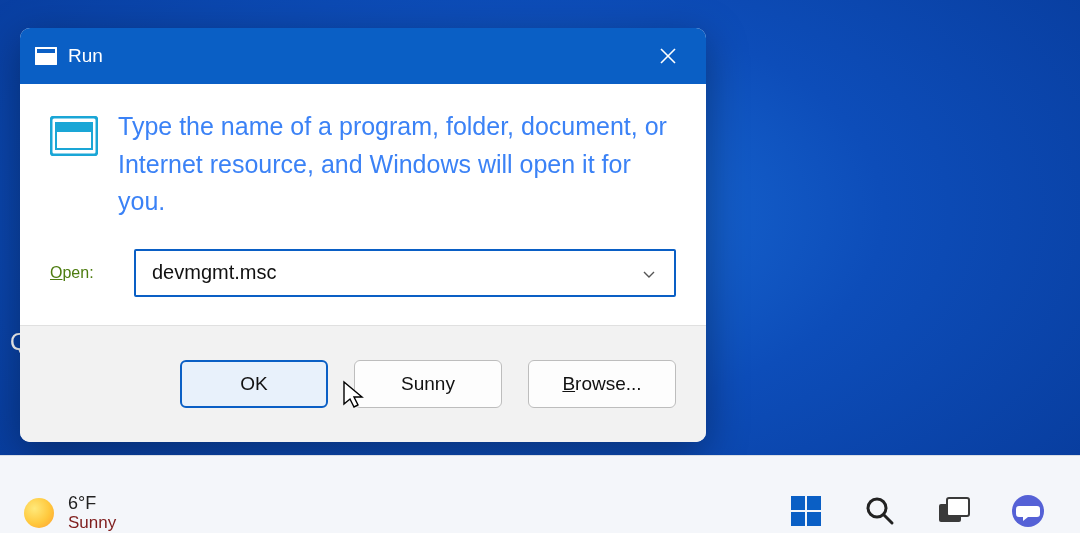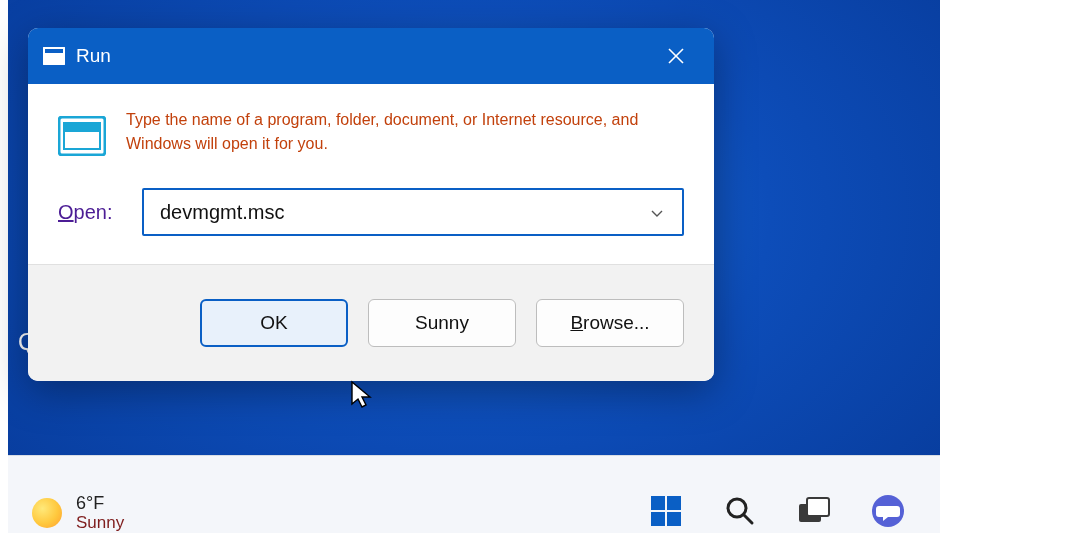--- a/index.html
+++ b/index.html
@@ -1,21 +1,20 @@
 <!DOCTYPE html>
 <html><head>
 <meta charset="utf-8">
 <style>
   * { box-sizing: border-box; margin: 0; padding: 0; font-family: "Segoe UI", Arial, sans-serif; }
   html, body { width: 1080px; height: 533px; overflow: hidden; }
   .desktop {
-    width: 932px; height: 533px;
+    width: 1080px; height: 533px;
     background: radial-gradient(ellipse at 50% 40%, #1a6dd8 0%, #0d4db9 45%, #073a99 100%);
     position: relative;
-    margin-left: 8px;
   }
   
   .run-dialog {
     position: absolute;
     left: 20px; top: 28px;
     width: 686px;
     background: #fff;
     border-radius: 10px;
     box-shadow: 0 10px 40px rgba(0,0,0,.35);
     overflow: hidden;
@@ -43,35 +42,35 @@
     background: #fff;
     padding: 24px 30px 28px 30px;
     display: flex;
     align-items: flex-start;
   }
   .body-icon {
     width: 48px; height: 48px; margin-top: 4px; margin-right: 20px;
     display: flex; align-items: center; justify-content: center;
   }
   .body-text {
-    font-size: 16px;
+    font-size: 25px;
     line-height: 1.5;
-    color: #c2410c;
+    color: #3b82f6;
     flex: 1;
   }
   .open-row {
     background: #fff;
     display: flex;
     align-items: center;
     padding: 0 30px 28px 30px;
     gap: 14px;
   }
   .open-label {
-    font-size: 20px;
-    color: #4c1d95;
+    font-size: 16px;
+    color: #4d7c0f;
     width: 70px;
   }
   .open-label .accel { text-decoration: underline; }
   .combo {
     flex: 1;
     height: 48px;
     border: 2px solid #0a5fc5;
     border-radius: 2px;
     display: flex;
     align-items: center;
@@ -86,21 +85,21 @@
   .combo .caret {
     color: #555; font-size: 14px;
     padding: 4px 2px 0 6px;
   }
   .dialog-footer {
     background: #f2f2f2;
     border-top: 1px solid #e0e0e0;
     padding: 34px 30px;
     display: flex;
     justify-content: flex-end;
-    gap: 20px;
+    gap: 26px;
   }
   .btn {
     min-width: 148px;
     height: 48px;
     border: 1px solid #bdbdbd;
     border-radius: 6px;
     background: #fdfdfd;
     font-size: 19px;
     color: #111;
     cursor: pointer;

